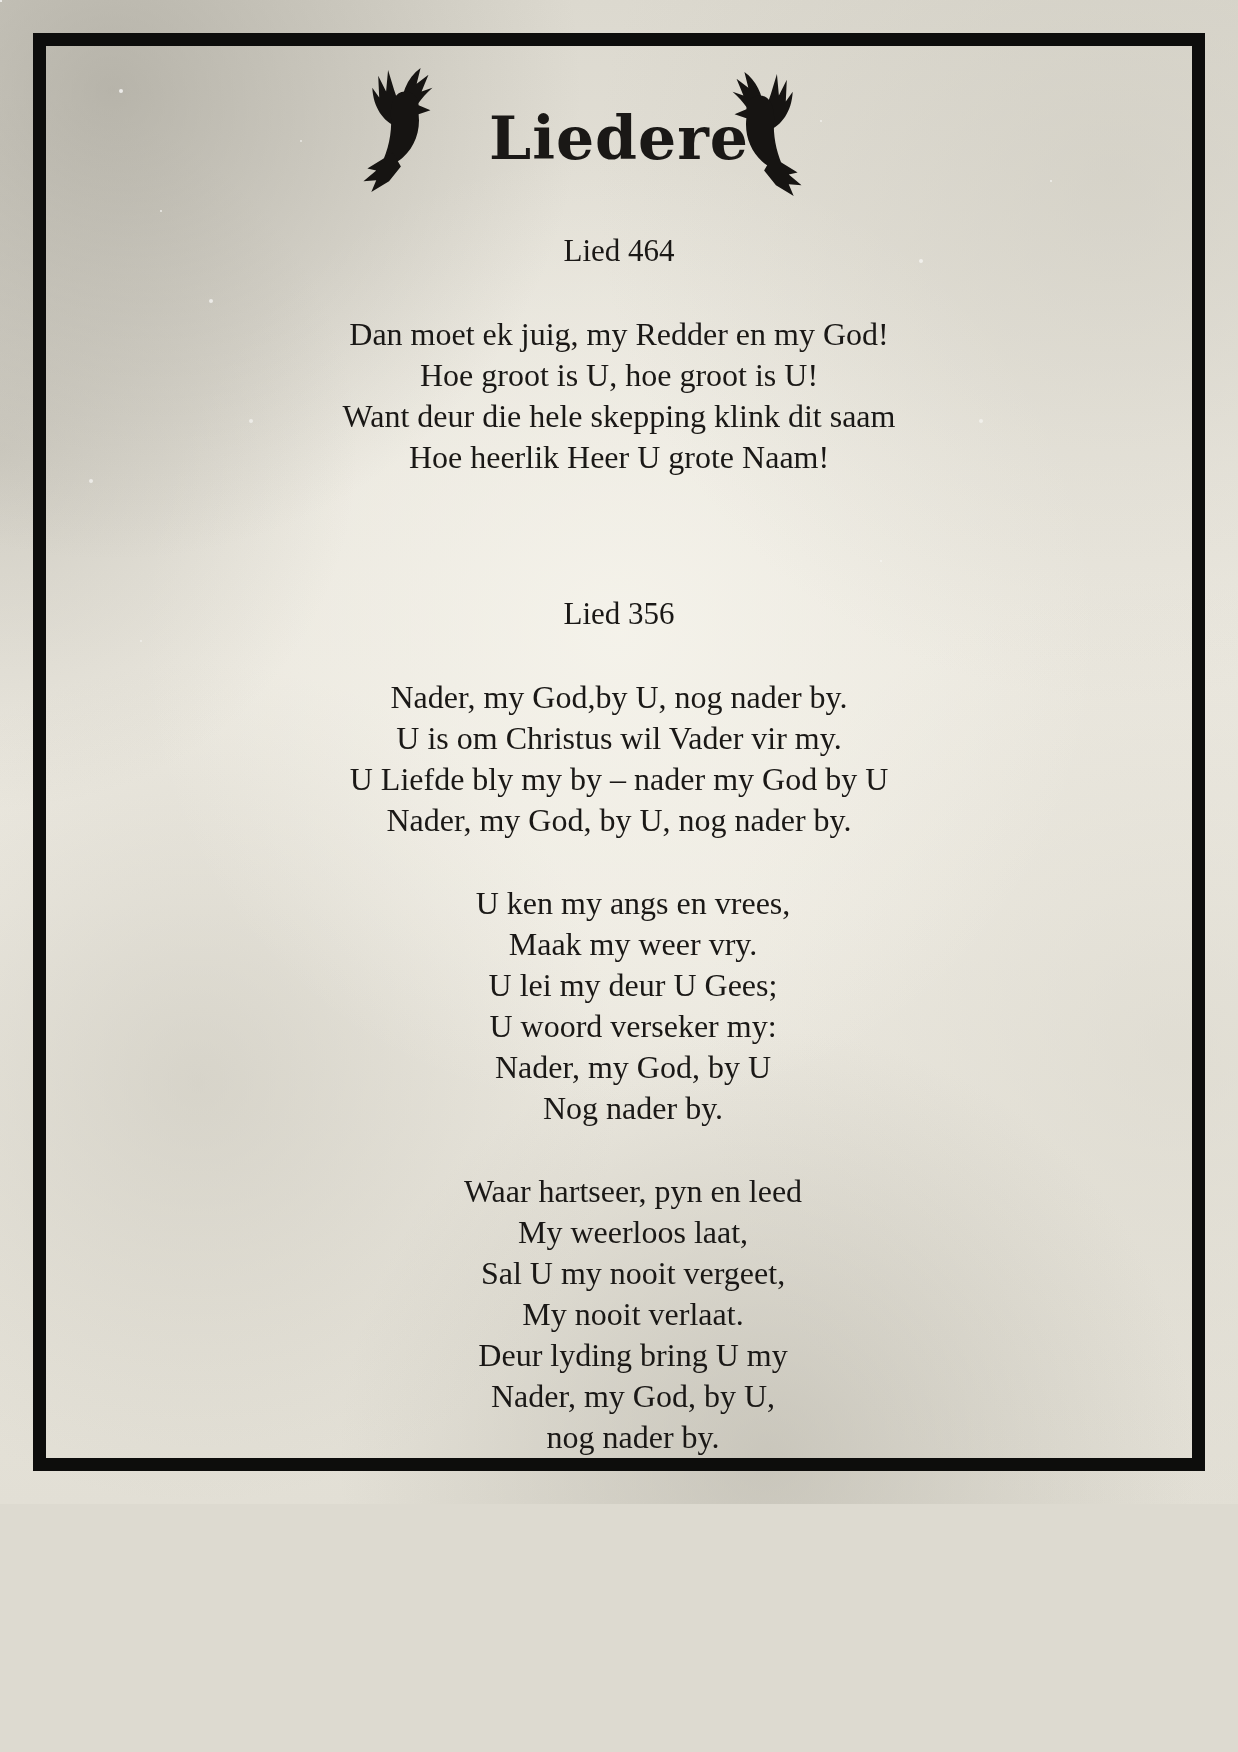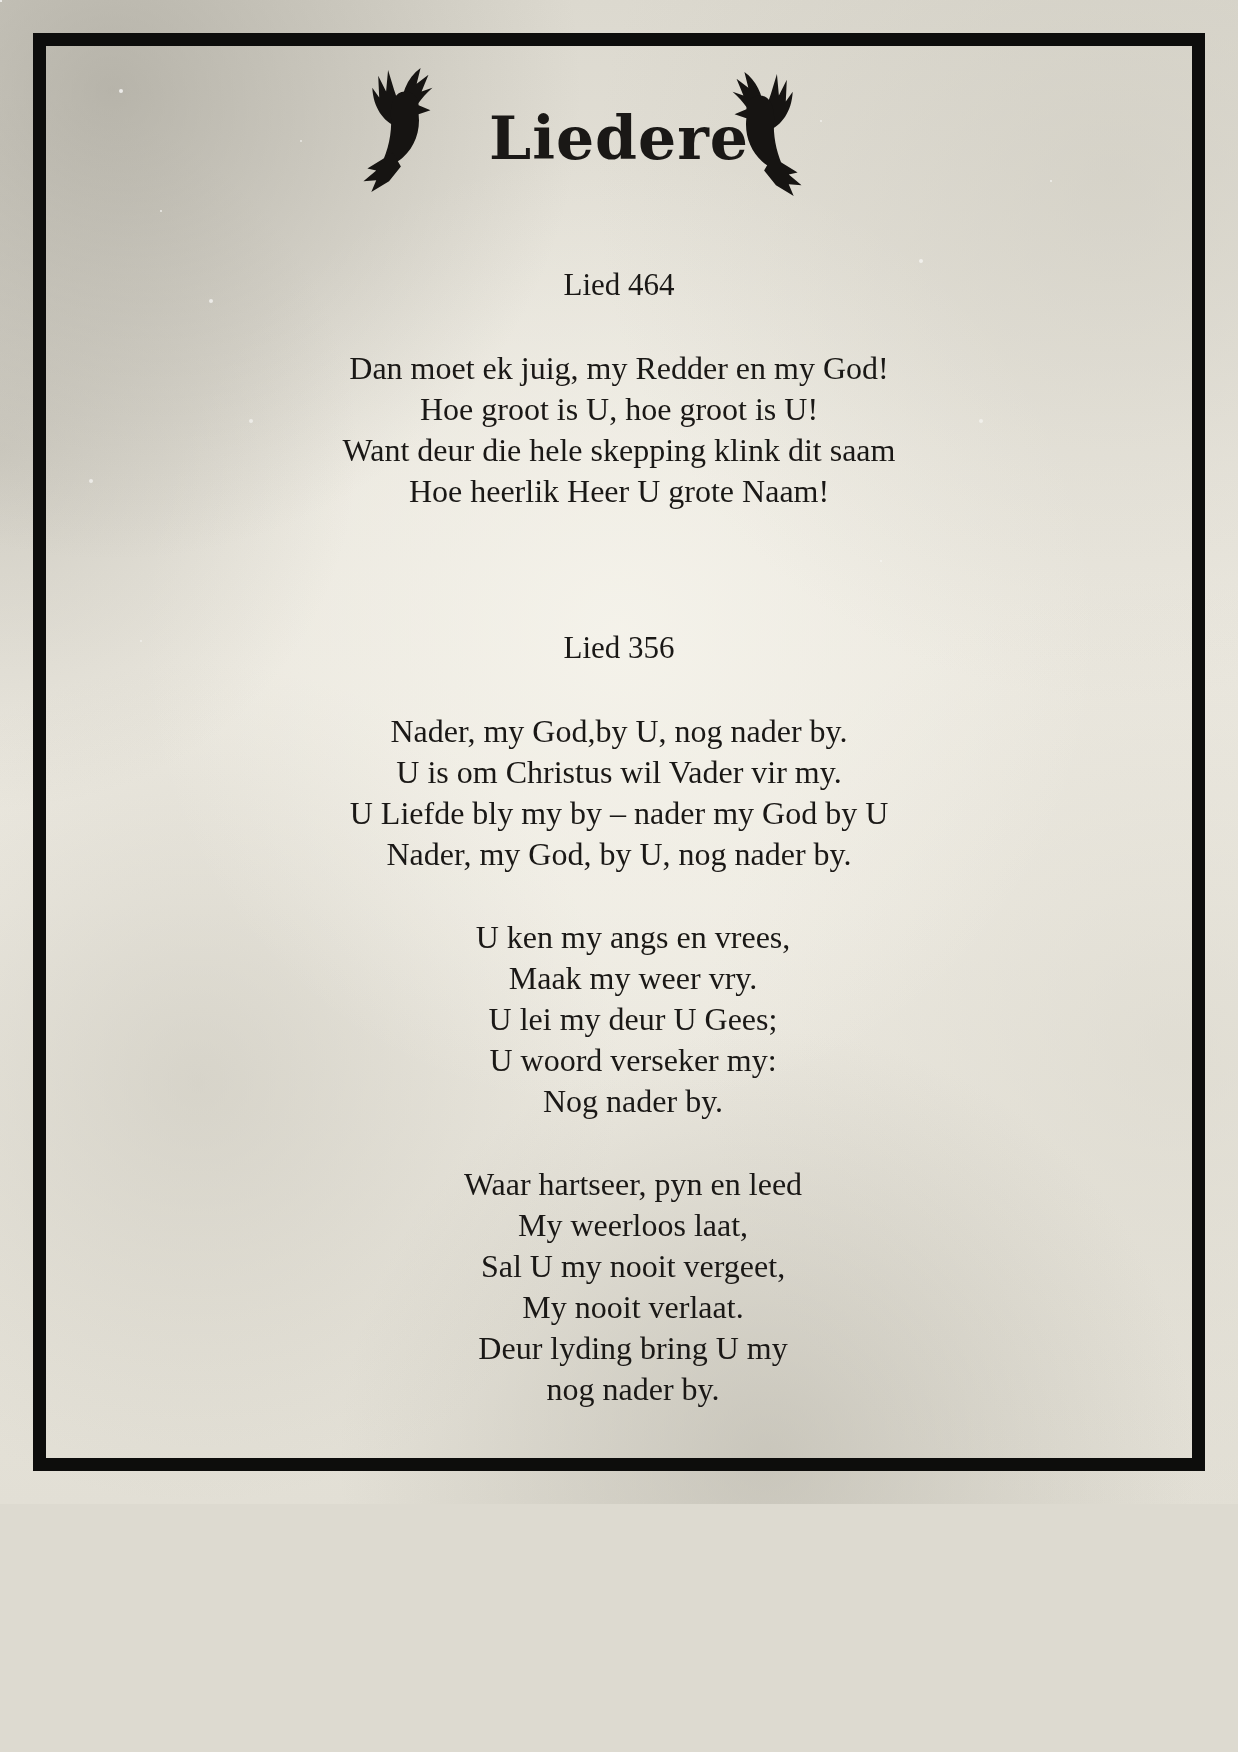--- a/index.html
+++ b/index.html
@@ -52,21 +52,21 @@
   .dove-right{left:676px;top:20px;transform:scaleX(-1);}
   .doc-title{
     margin-top:62px;
     font-family:"DejaVu Serif","Liberation Serif",serif;
     font-weight:bold;
     font-size:60px;line-height:1;
     letter-spacing:1px;
   }
   .song-number{
     font-size:31px;line-height:42px;
-    margin-top:96px;margin-bottom:42px;
+    margin-top:62px;margin-bottom:42px;
   }
   .song-2 .song-number{margin-top:115px;}
   .stanza{font-size:32px;line-height:41px;}
   .stanza + .stanza{margin-top:42px;padding-left:28px;}
   .line{white-space:nowrap;}
 </style>
 </head>
 <body>
 
 <div class="page">
@@ -115,27 +115,29 @@
         <div class="line">U is om Christus wil Vader vir my.</div>
         <div class="line">U Liefde bly my by – nader my God by U</div>
         <div class="line">Nader, my God, by U, nog nader by.</div>
       </div>
 
       <div class="stanza">
         <div class="line">U ken my angs en vrees,</div>
         <div class="line">Maak my weer vry.</div>
         <div class="line">U lei my deur U Gees;</div>
         <div class="line">U woord verseker my:</div>
+        <div class="line">Nader, my God, by U</div>
         <div class="line">Nog nader by.</div>
       </div>
 
       <div class="stanza">
         <div class="line">Waar hartseer, pyn en leed</div>
         <div class="line">My weerloos laat,</div>
         <div class="line">Sal U my nooit vergeet,</div>
         <div class="line">My nooit verlaat.</div>
         <div class="line">Deur lyding bring U my</div>
+        <div class="line">Nader, my God, by U,</div>
         <div class="line">nog nader by.</div>
       </div>
     </div>
 
   </div>
 </div>
 
 </body></html>

